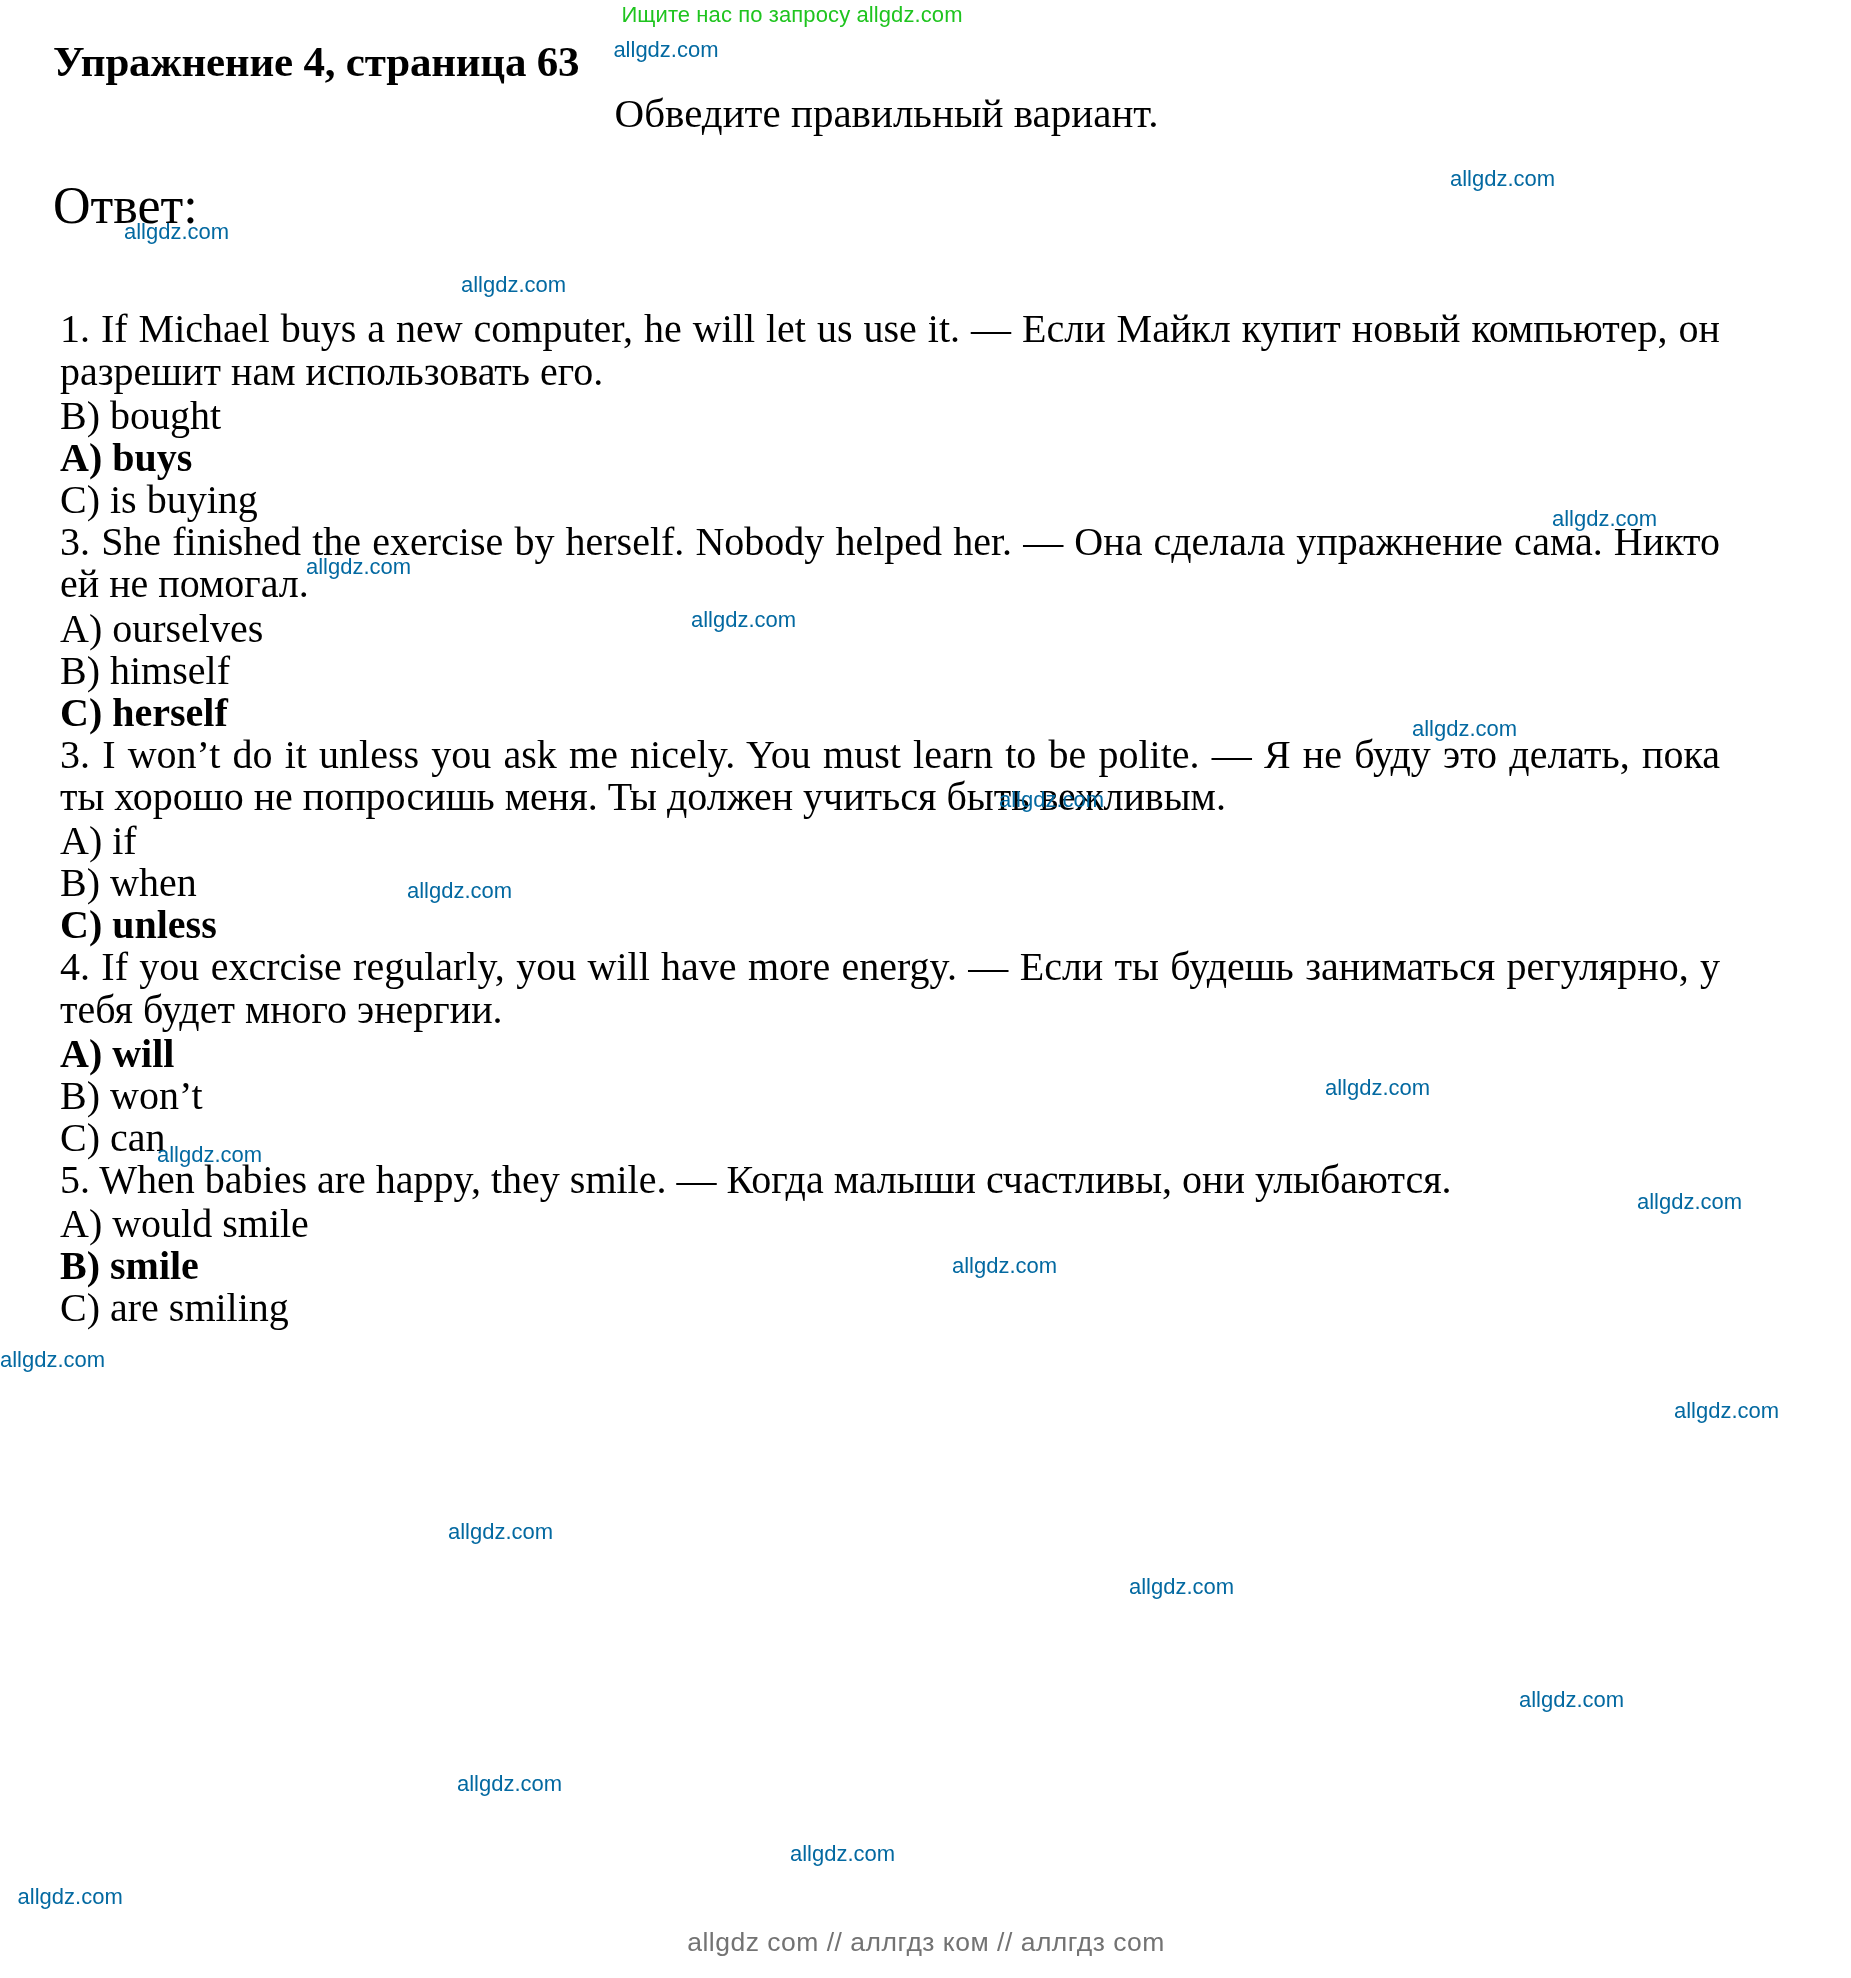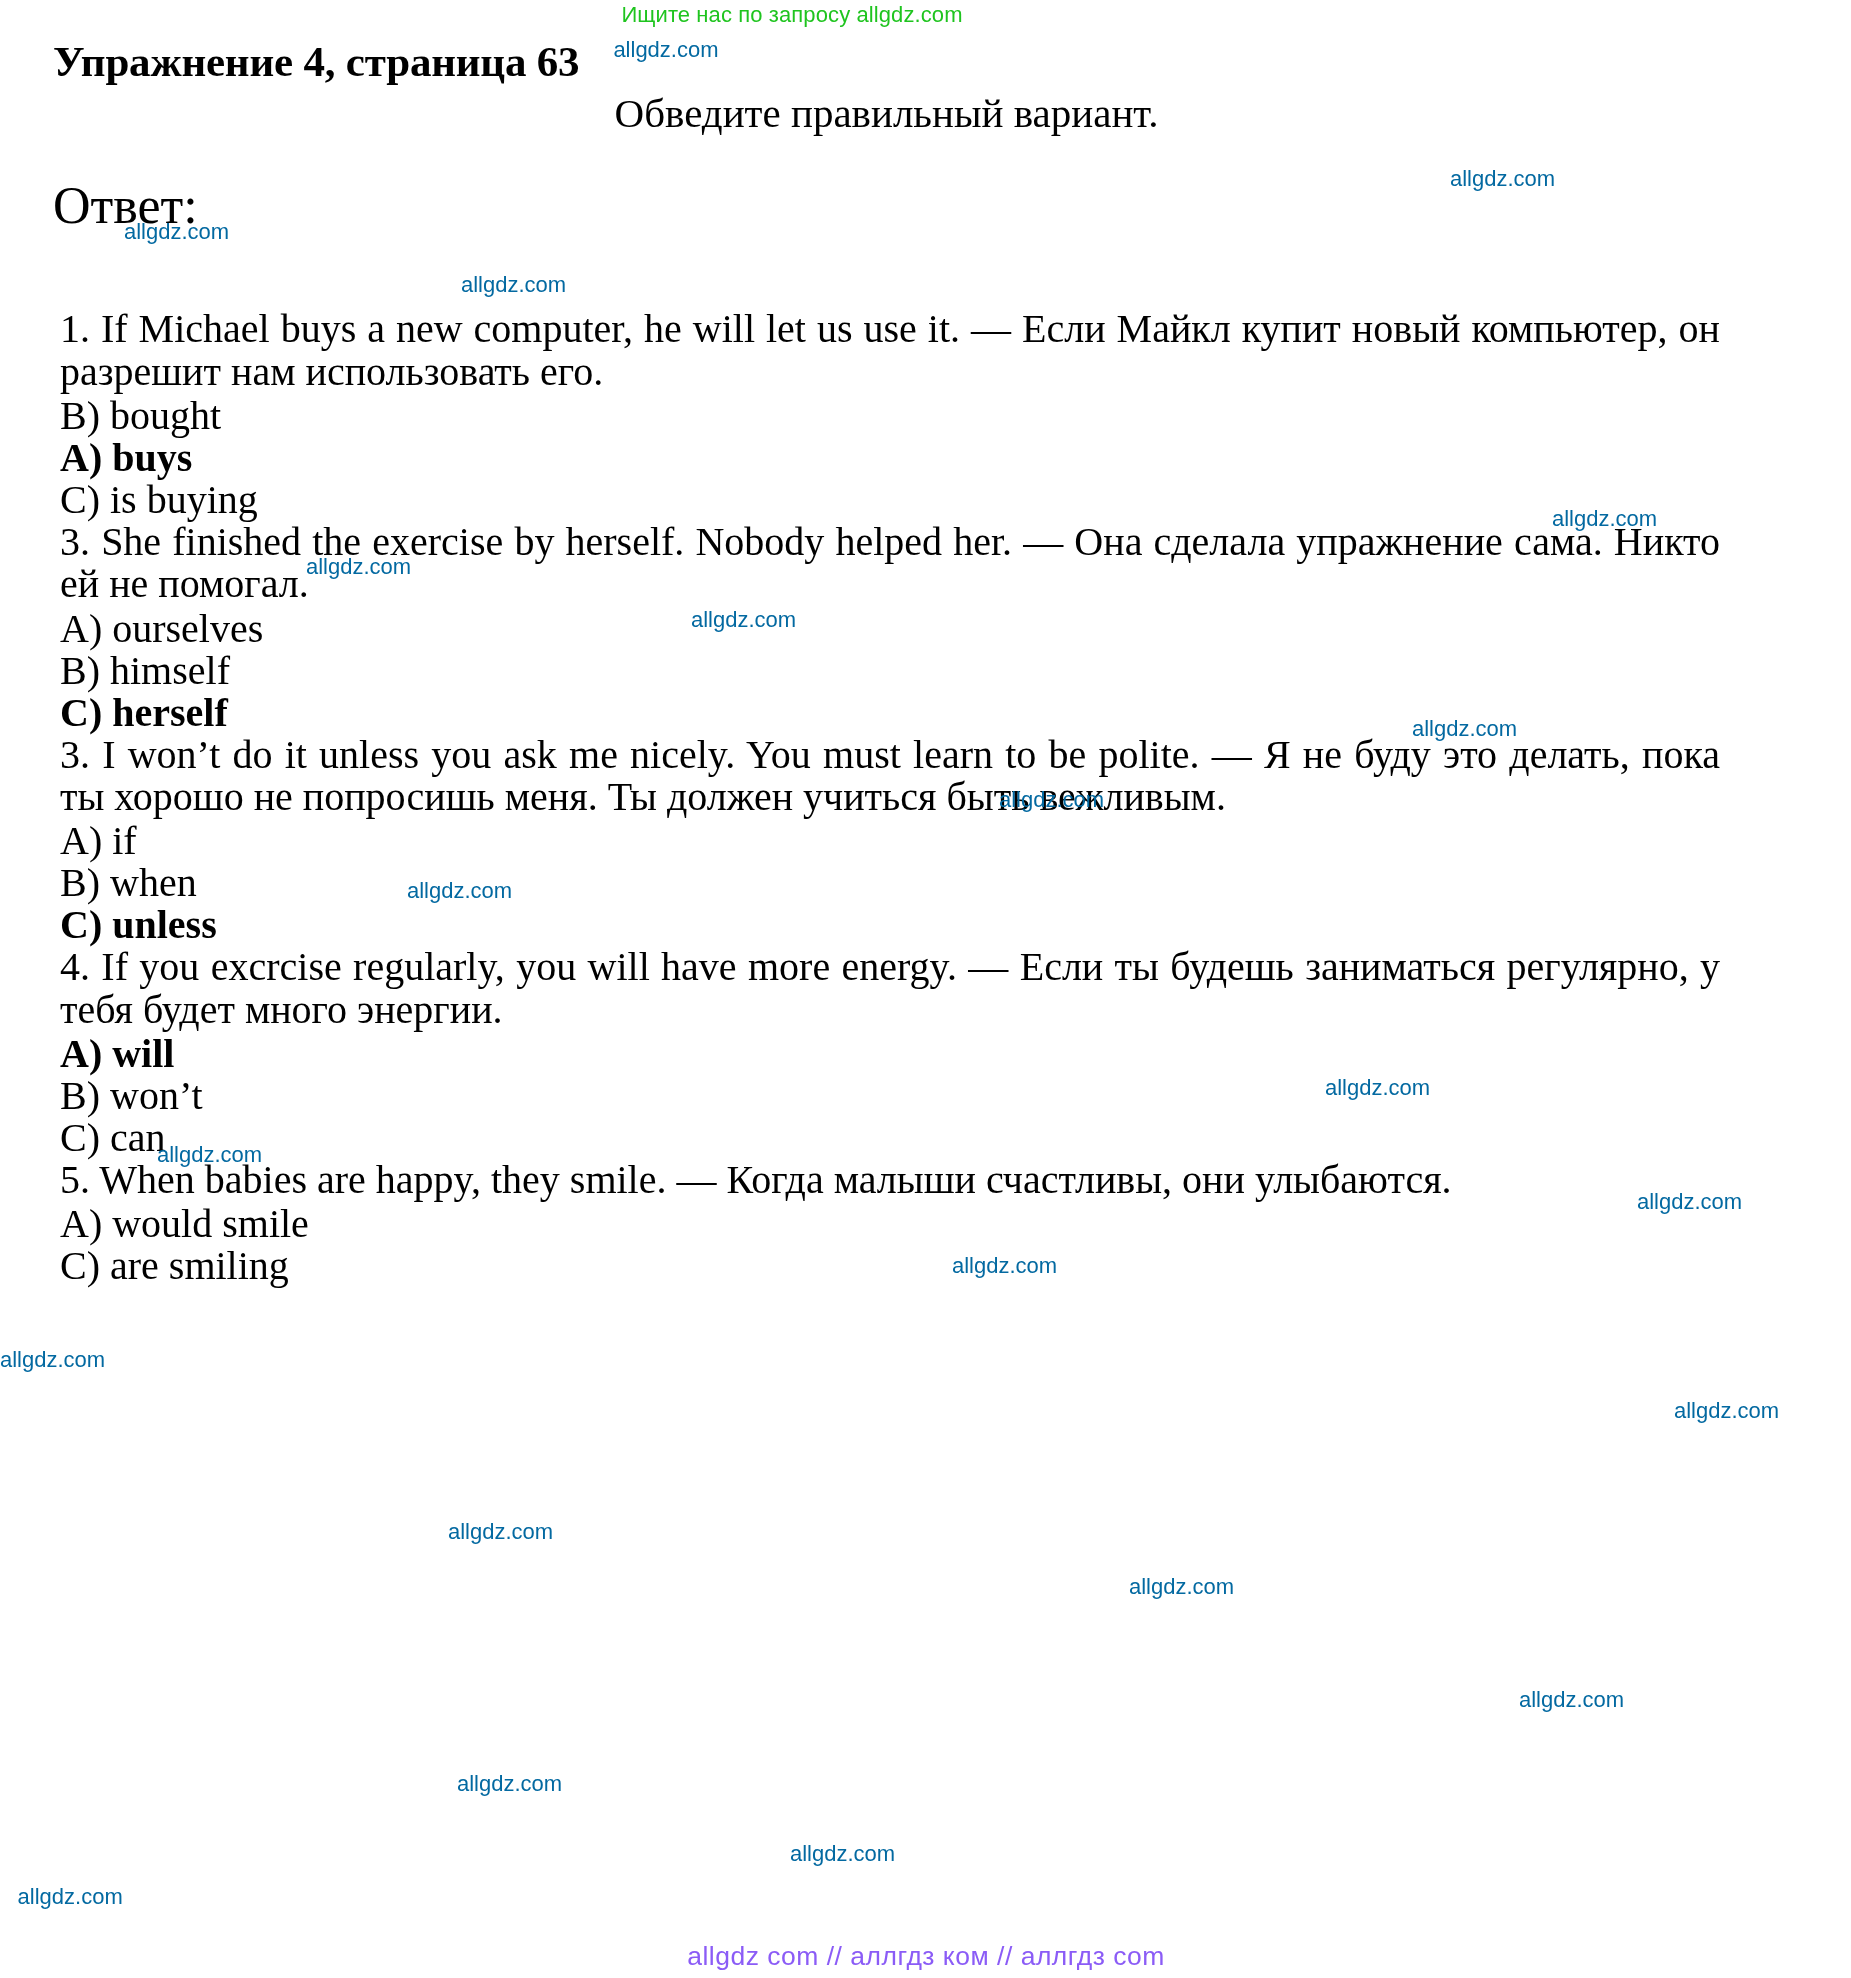--- a/index.html
+++ b/index.html
@@ -98,26 +98,26 @@
     color: #0369a1;
     white-space: nowrap;
     pointer-events: none;
     user-select: none;
   }
 
   
   .footer-brand {
     position: absolute;
     left: 0;
-    bottom: 7px;
+    bottom: 21px;
     width: 1852px;
     text-align: center;
     font-family: "Liberation Sans", "DejaVu Sans", sans-serif;
     font-size: 26.5px;
-    color: #8b5cf6;
+    color: #737373;
     letter-spacing: 0.5px;
     white-space: nowrap;
   }
 </style>
 </head>
 <body>
 
 <div class="promo-banner">Ищите нас по запросу allgdz.com</div>
 
 <div class="doc">
@@ -155,20 +155,21 @@
   <div class="item">
     <div class="sentence">4. If you excrcise regularly, you will have more energy. — Если ты будешь заниматься регулярно, у тебя будет много энергии.</div>
     <div class="option correct">A) will</div>
     <div class="option">B) won’t</div>
     <div class="option">C) can</div>
   </div>
 
   <div class="item">
     <div class="sentence">5. When babies are happy, they smile. — Когда малыши счастливы, они улыбаются.</div>
     <div class="option">A) would smile</div>
+    <div class="option correct">B) smile</div>
     <div class="option">C) are smiling</div>
   </div>
 
 </div>
 
 <div id="watermark-layer">
     <div class="wm" style="left: 1450px; top: 166px; font-size: 22px;">allgdz.com</div>
     <div class="wm" style="left: 124px; top: 219px; font-size: 22px;">allgdz.com</div>
     <div class="wm" style="left: 461px; top: 272px; font-size: 22px;">allgdz.com</div>
     <div class="wm" style="left: 1552px; top: 506px; font-size: 22px;">allgdz.com</div>

